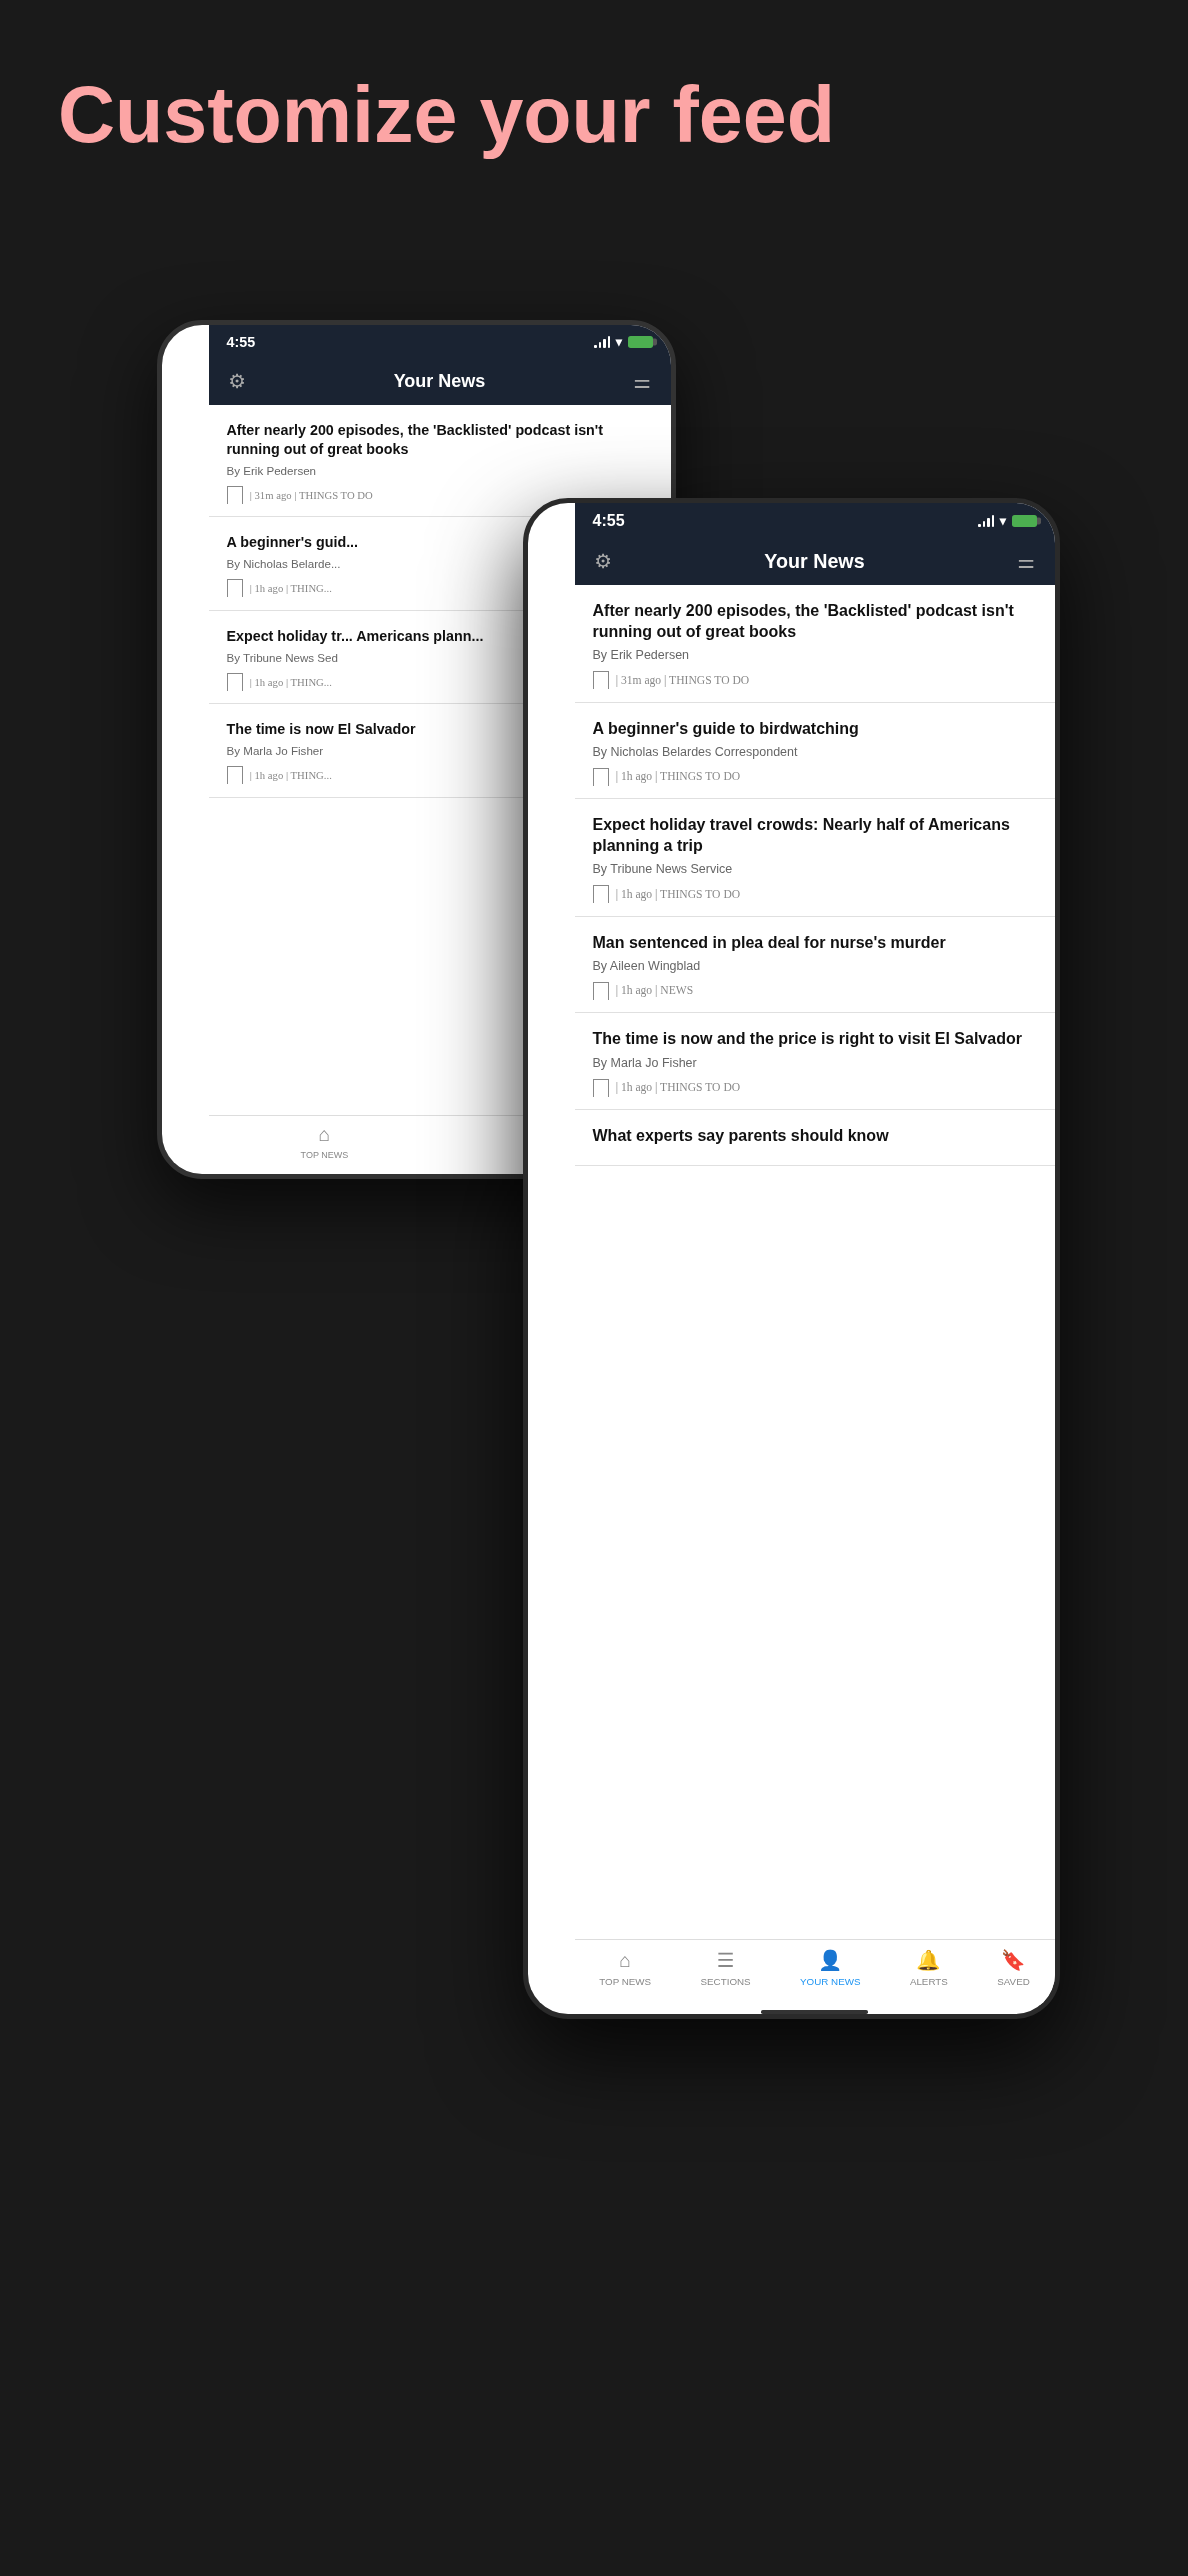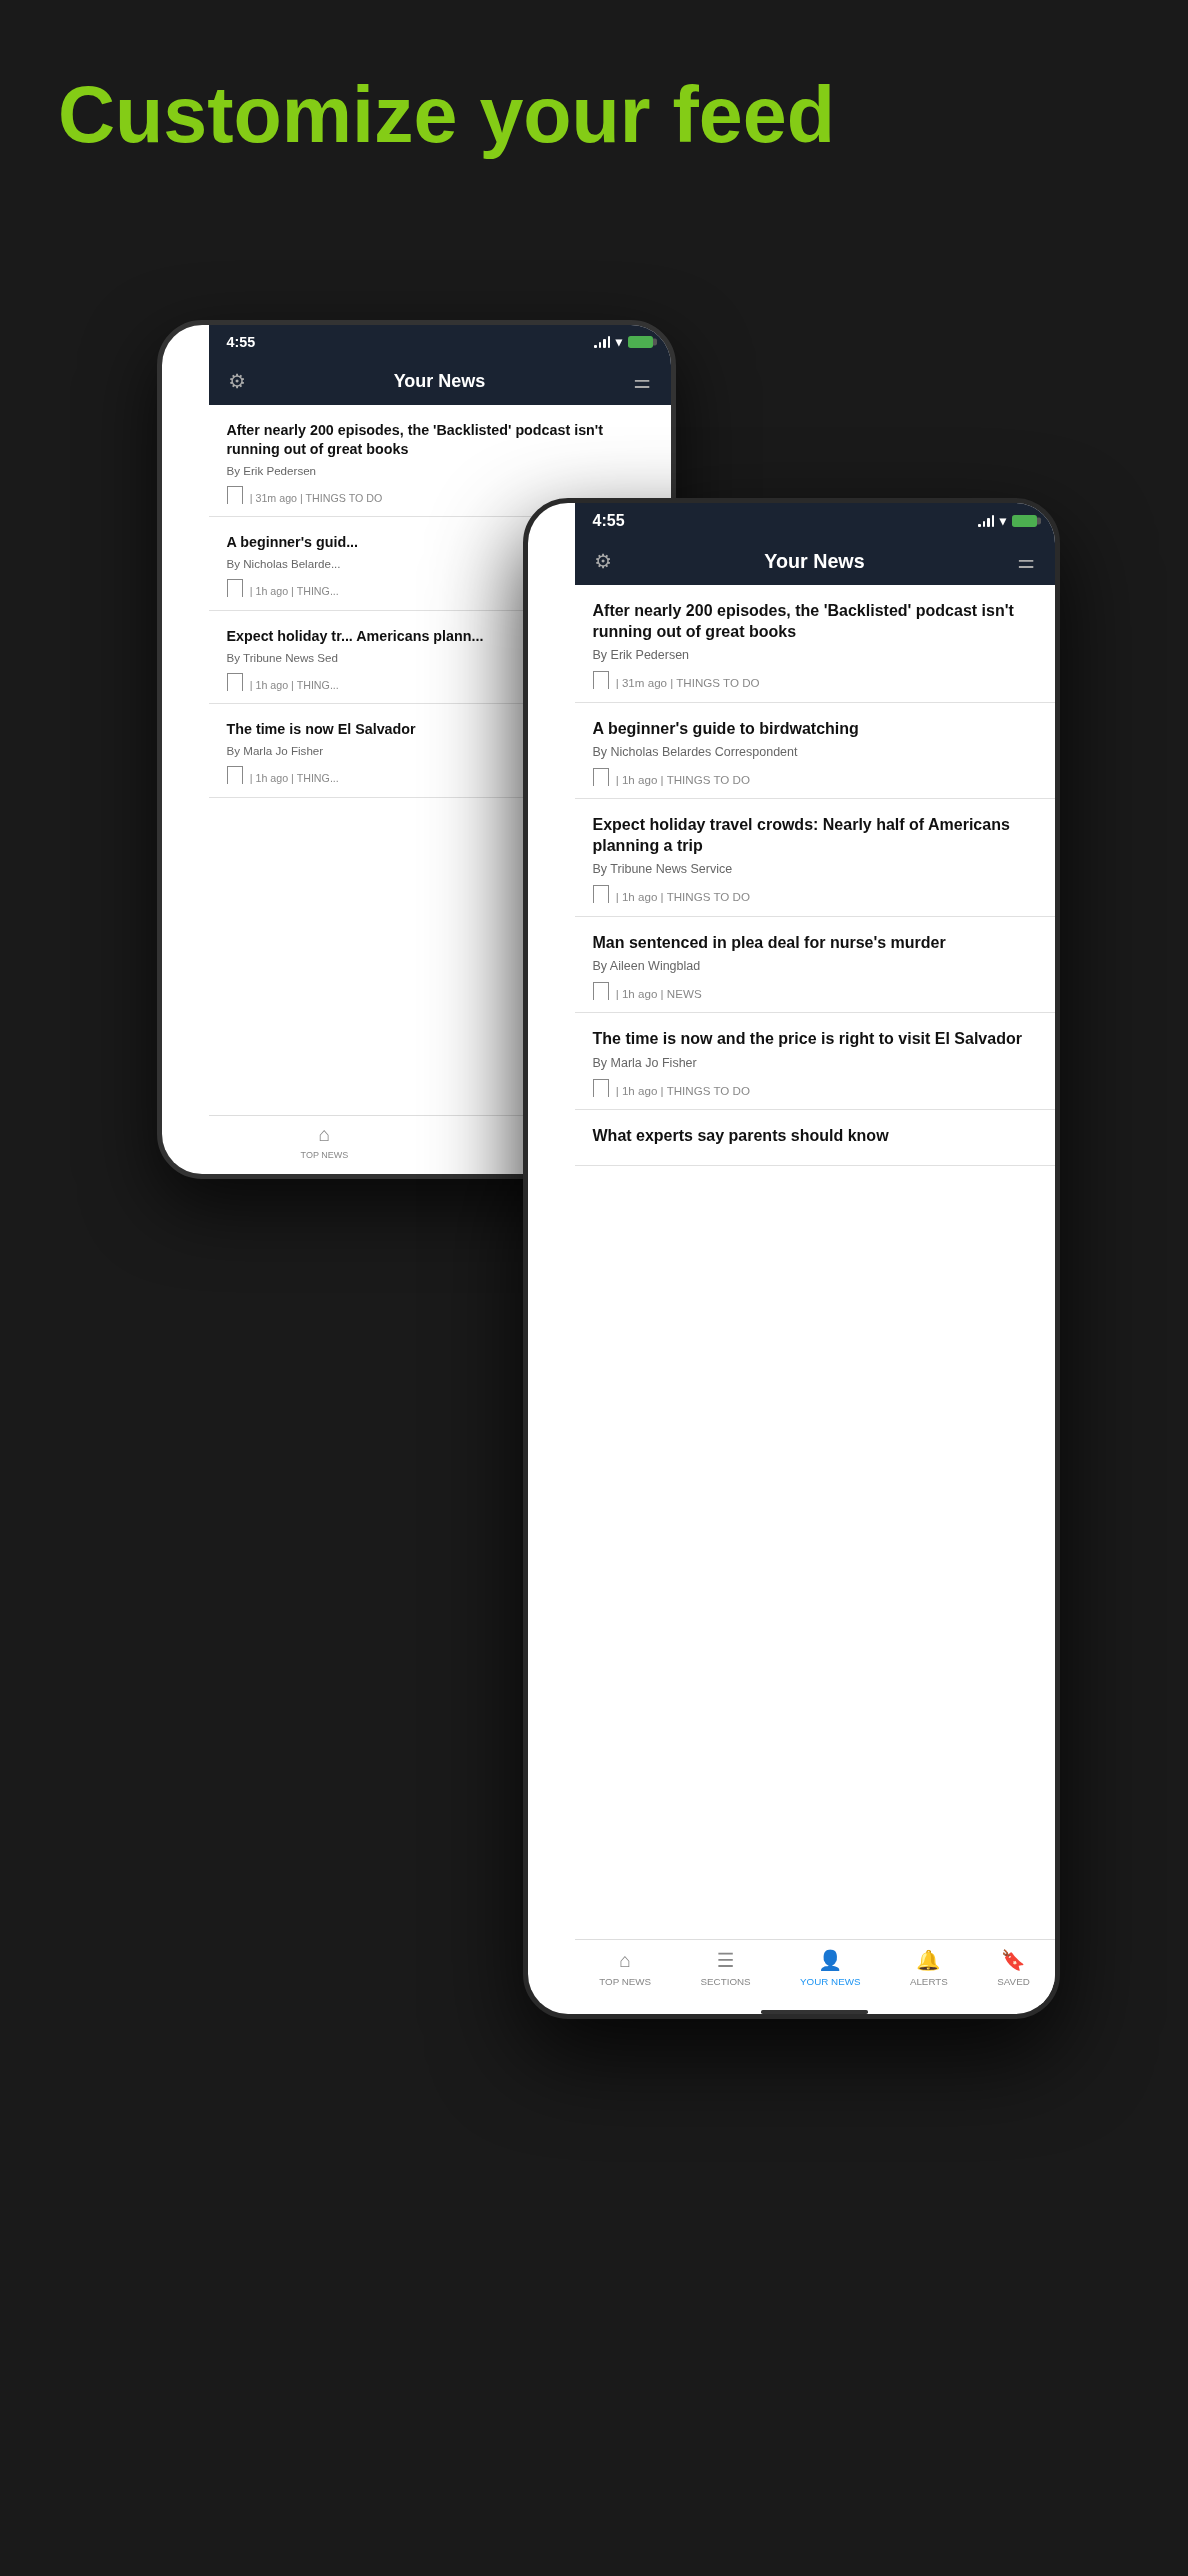--- a/index.html
+++ b/index.html
@@ -8,21 +8,21 @@
       min-height: 2576px;
       background: #1a1a1a;
       font-family: -apple-system, BlinkMacSystemFont, 'Segoe UI', sans-serif;
       display: flex;
       flex-direction: column;
       align-items: center;
       padding: 72px 36px 107px;
     }
 
     .page-title {
-      color: #84cc16;
+      color: #fca5a5;
       font-size: 79px;
       font-weight: 800;
       text-align: left;
       width: 100%;
       max-width: 1073px;
       margin-bottom: 89px;
       line-height: 1.1;
     }
 
     .phones-container {
@@ -170,24 +170,25 @@
     }
 
     .news-author {
       font-size: 12.5px;
       color: #666;
       margin-bottom: 9px;
     }
 
     .news-meta {
       display: flex;
-      align-items: flex-end;
+      align-items: center;
       gap: 7.2px;
       font-size: 11.6px;
       color: #888;
+      font-family: Liberation Serif, serif;
     }
 
     .bookmark-icon {
       width: 16px;
       height: 18px;
       border: 1.8px solid #888;
       border-bottom: none;
       position: relative;
       display: inline-block;
       flex-shrink: 0;

